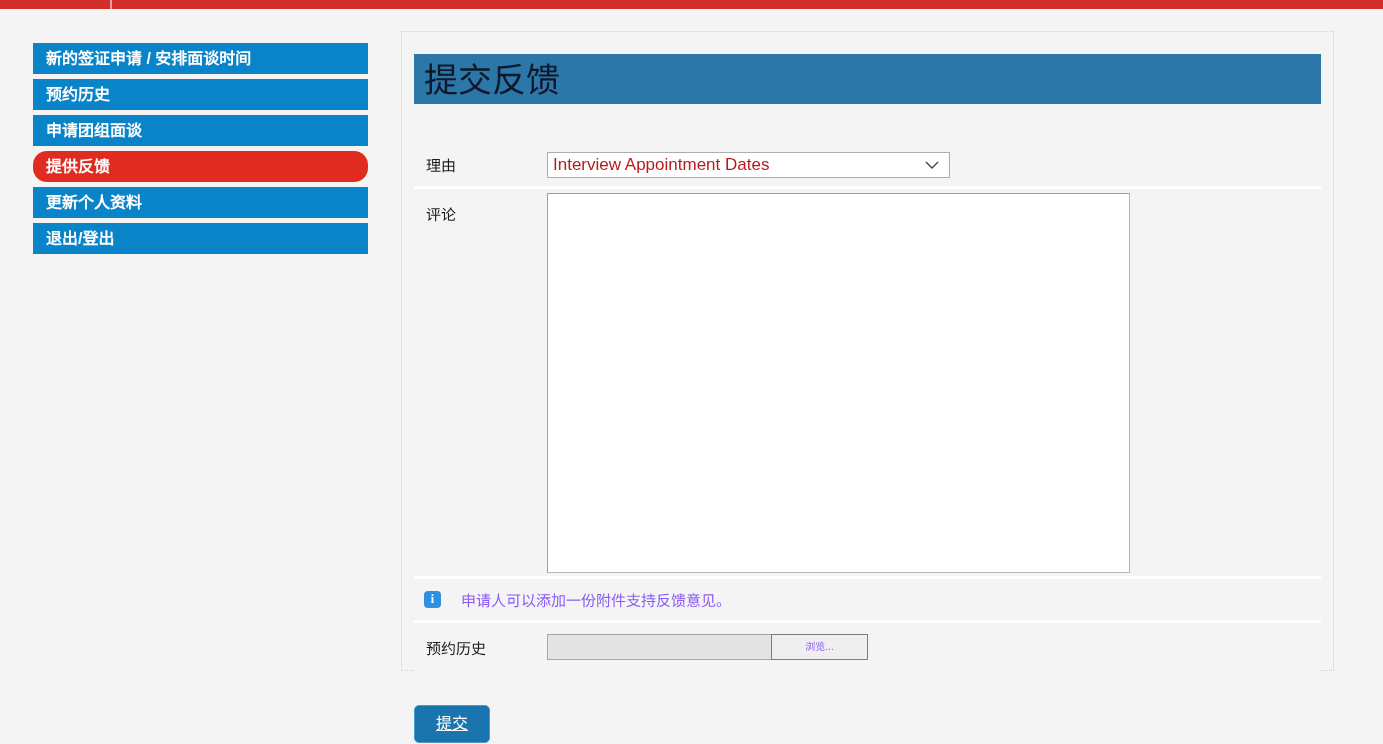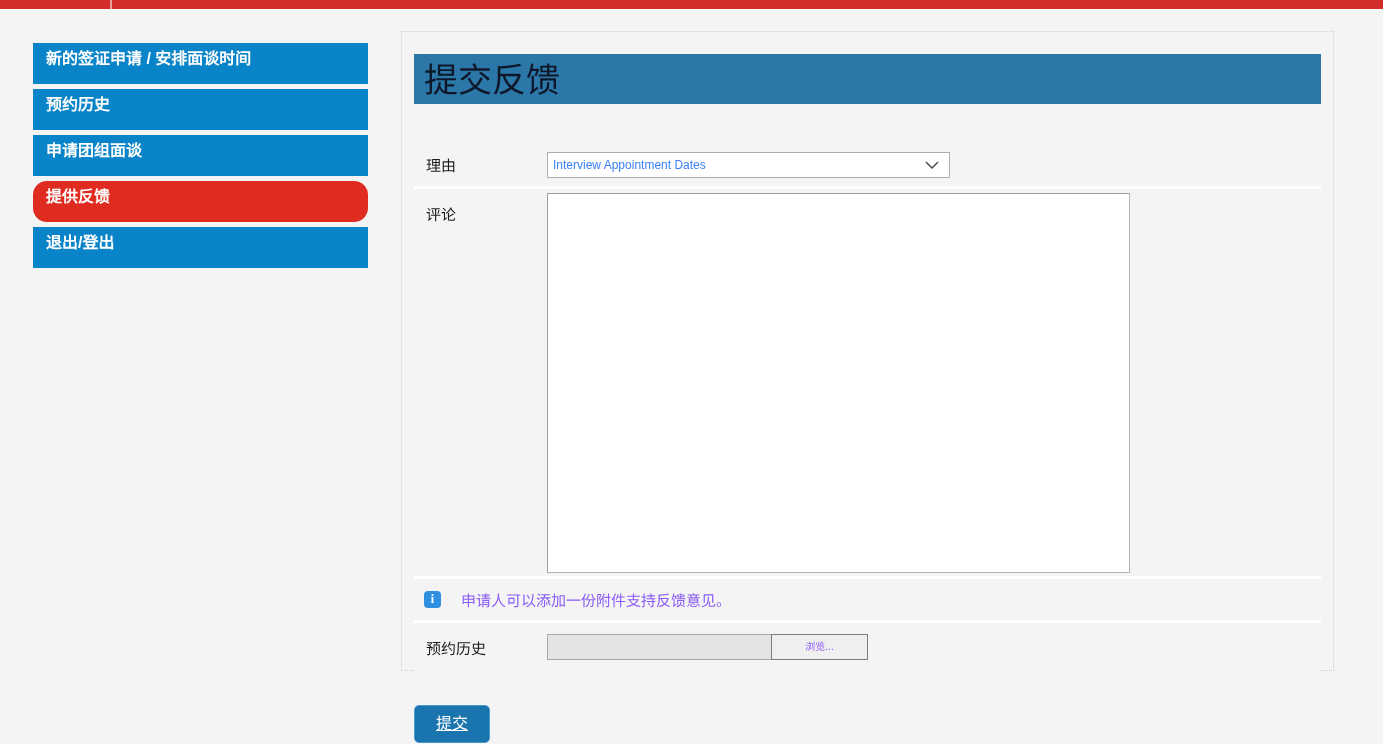--- a/index.html
+++ b/index.html
@@ -35,21 +35,21 @@
   }
 
   
   .sidebar {
     position: absolute;
     left: 33px;
     top: 43px;
     width: 335px;
   }
   .nav-item {
-    height: 41px;
+    height: 31px;
     line-height: 31px;
     background: #0a84c8;
     color: #ffffff;
     font-size: 16px;
     font-weight: bold;
     padding-left: 13px;
     box-sizing: border-box;
     margin-bottom: 5px;
     cursor: pointer;
     white-space: nowrap;
@@ -123,22 +123,22 @@
     height: 26px;
     background: #ffffff;
     border: 1px solid #adadad;
     box-sizing: border-box;
     display: flex;
     align-items: center;
     position: relative;
     cursor: pointer;
   }
   .select-value {
-    font-size: 12px;
-    color: #3b82f6;
+    font-size: 17px;
+    color: #b91c1c;
     padding-left: 5px;
     white-space: nowrap;
   }
   .select-arrow {
     position: absolute;
     right: 9px;
     top: 4px;
     width: 16px;
     height: 16px;
   }
@@ -242,20 +242,23 @@
     <span>新的签证申请 / 安排面谈时间</span>
   </div>
   <div class="nav-item">
     <span>预约历史</span>
   </div>
   <div class="nav-item">
     <span>申请团组面谈</span>
   </div>
   <div class="nav-item active">
     <span>提供反馈</span>
+  </div>
+  <div class="nav-item">
+    <span>更新个人资料</span>
   </div>
   <div class="nav-item">
     <span>退出/登出</span>
   </div>
 </nav>
 
 <section class="panel">
 
   <div class="panel-header">提交反馈</div>
 

